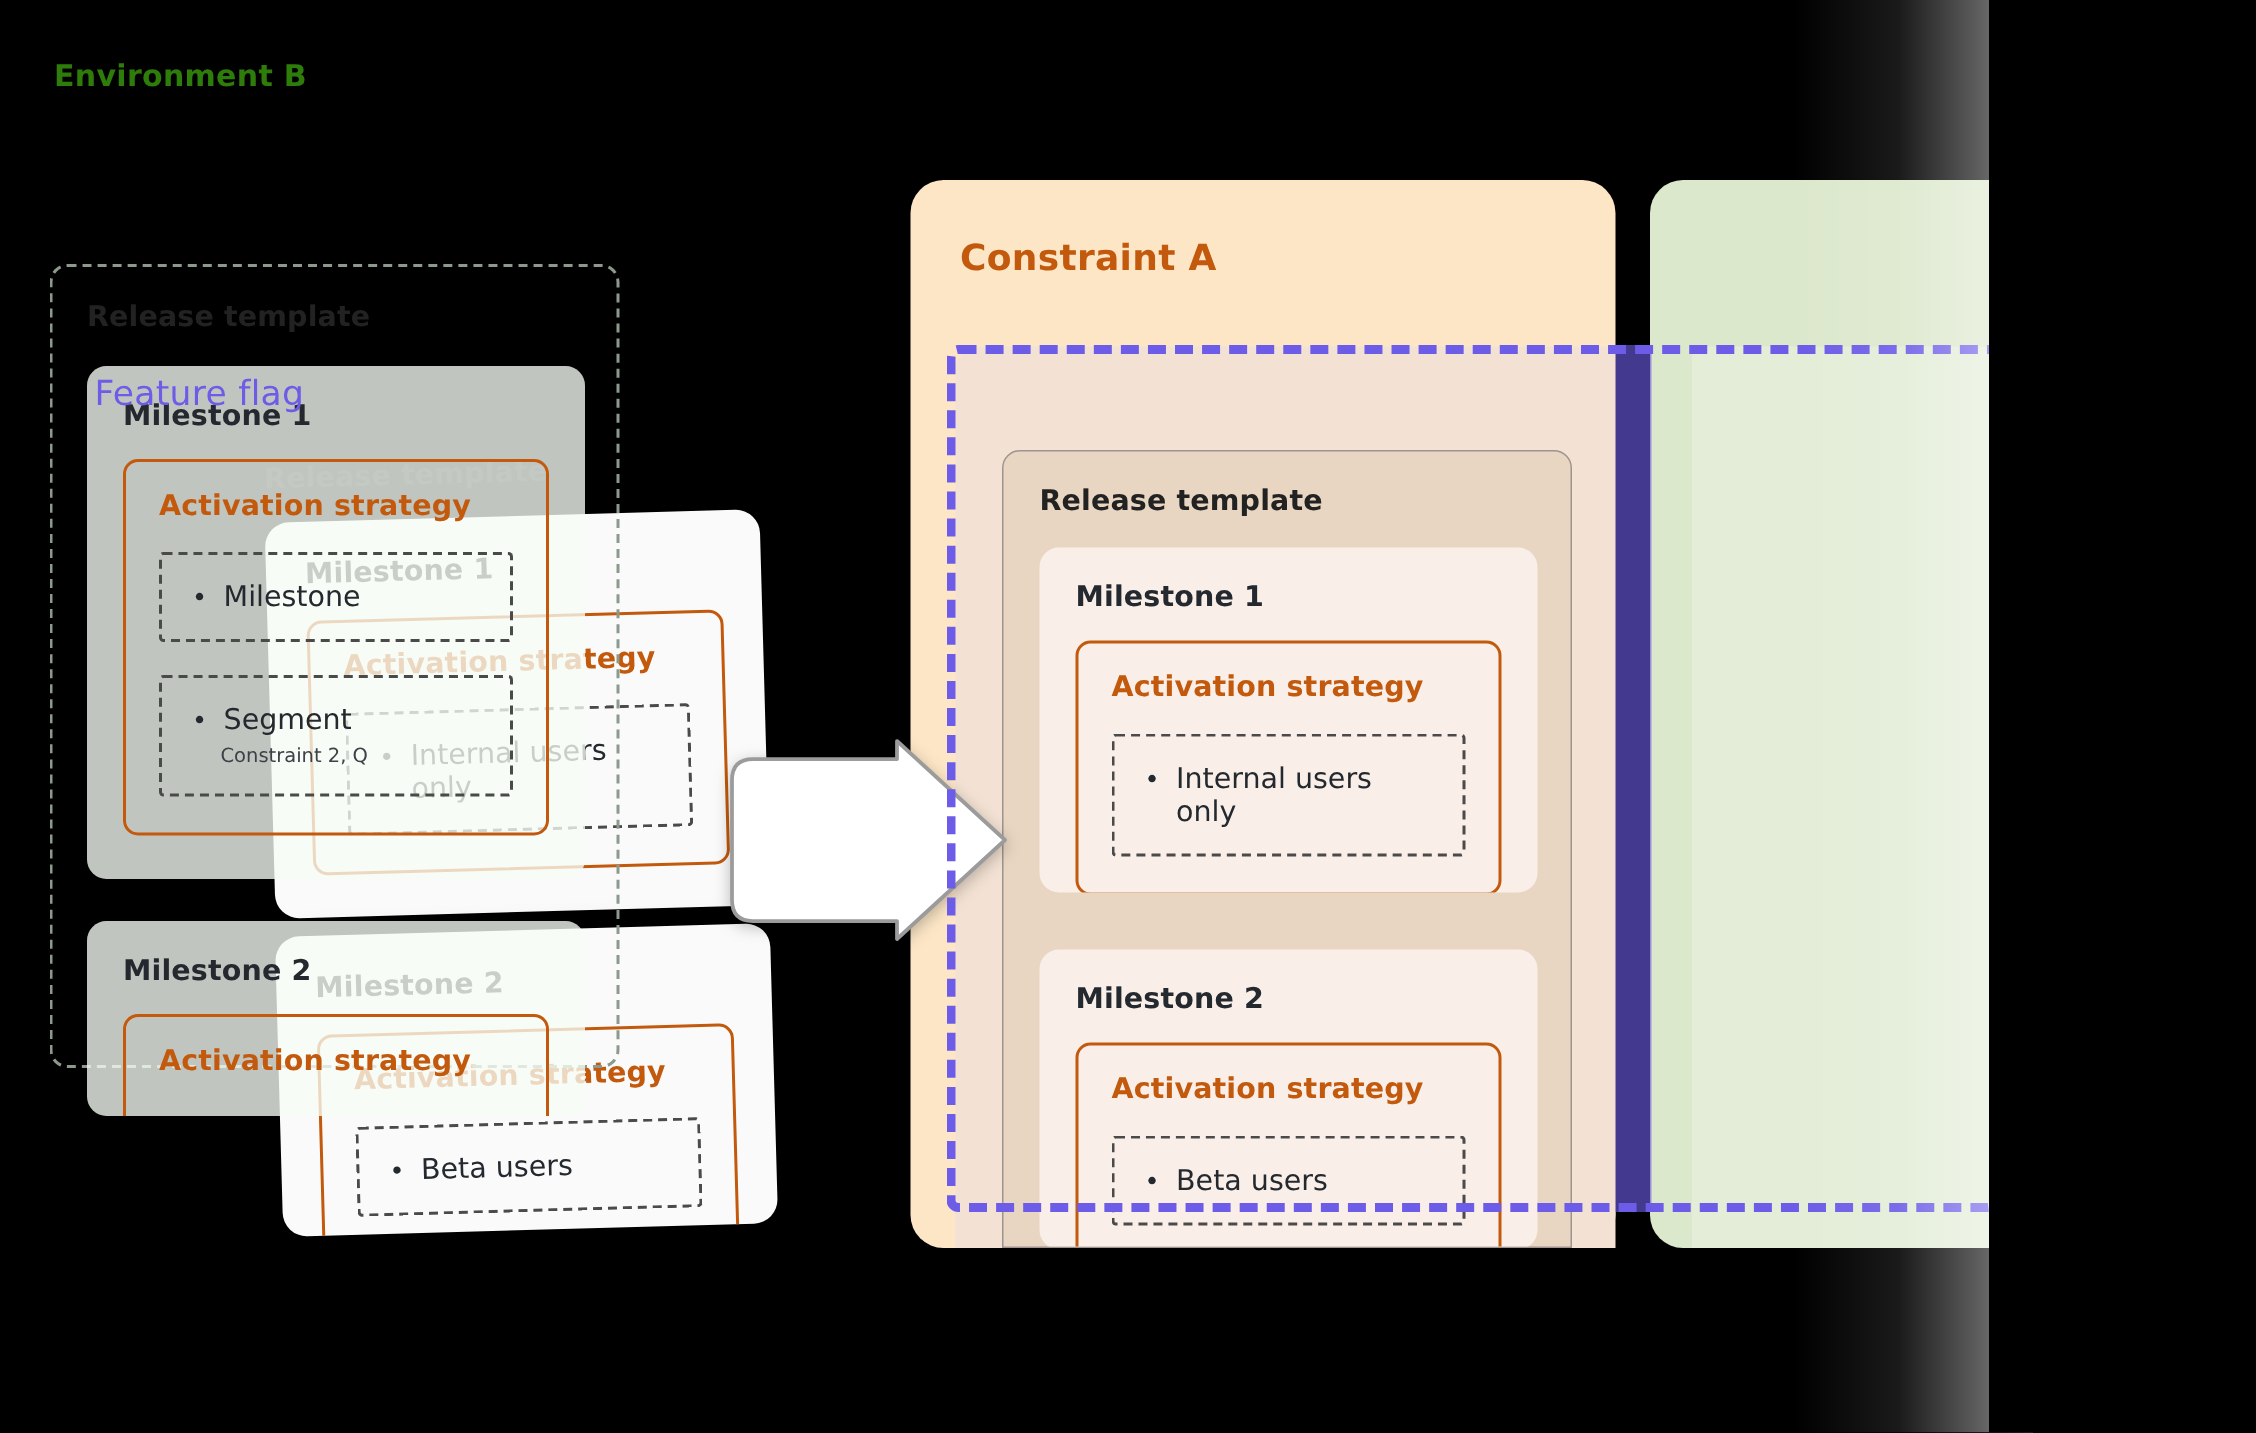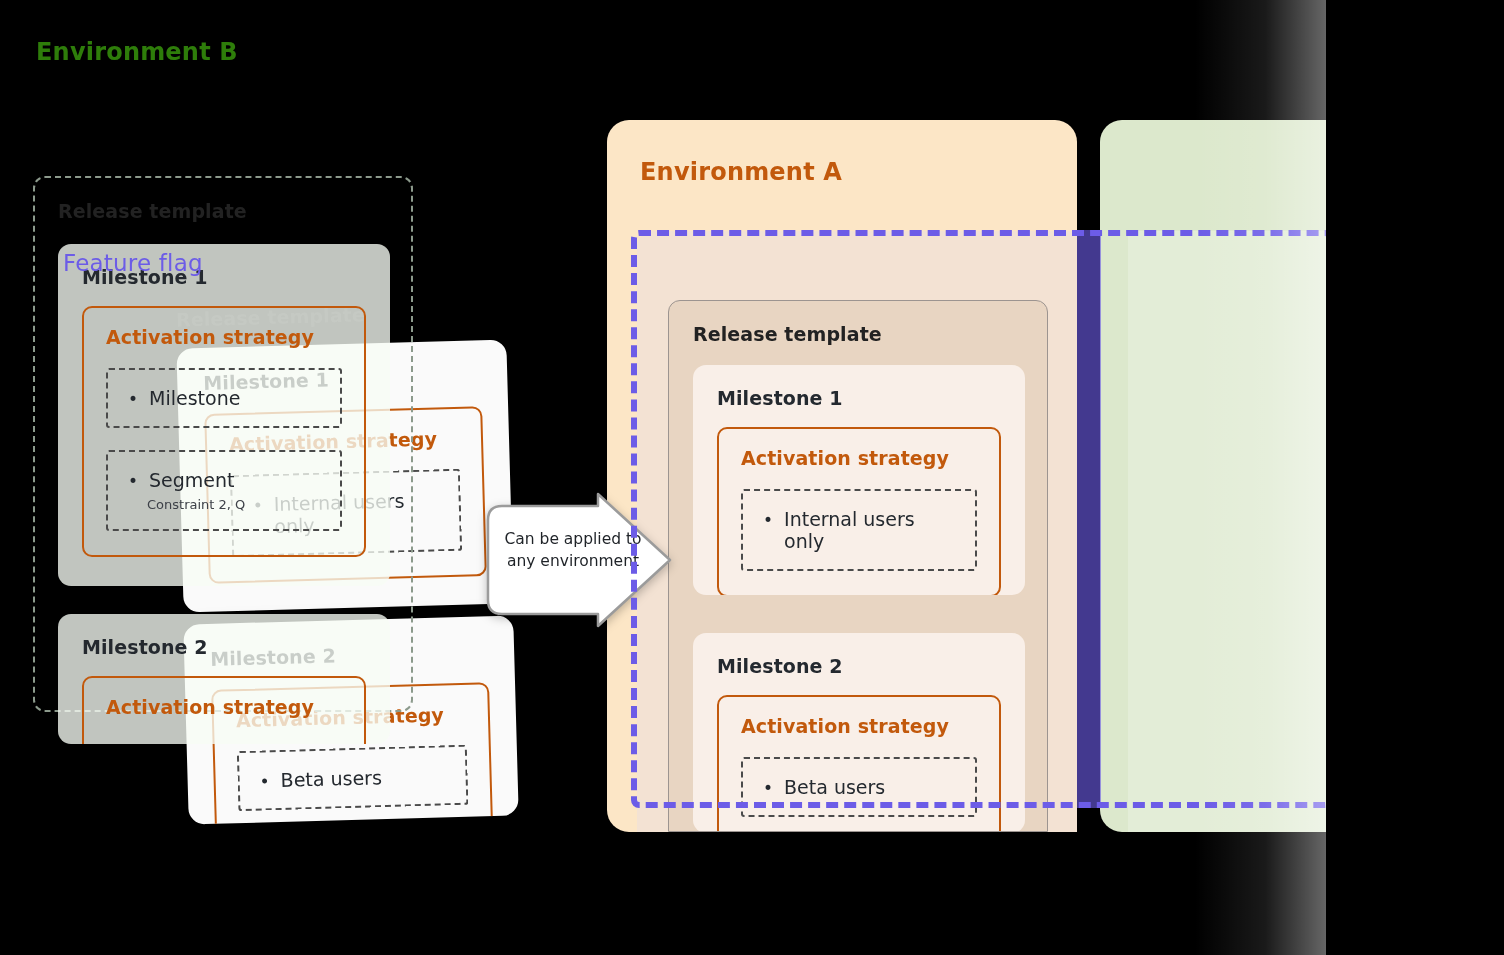--- a/index.html
+++ b/index.html
@@ -245,21 +245,21 @@
     left: 0; top: 0;
     width: 404px;
     height: 712px;
     background: #DCE8CC;
     border-radius: 22px;
   }
   #env-b-title {
     position: absolute;
     left: 36px;
     top: 38px;
-    font-size: 24px;
+    font-size: 20px;
     font-weight: 700;
     color: #2E7D0A;
     letter-spacing: 0.2px;
   }
   #flag-b {
     position: absolute;
     left: 28px;
     top: 111px;
     width: 380px;
     height: 601px;
@@ -353,21 +353,21 @@
           <div class="bullet-row">
             <span class="bullet-dot">•</span>
             <span>Beta users</span>
           </div>
         </div>
       </div>
     </div>
   </div>
 
   <div id="env-a">
-    <div id="env-a-title">Environment A</div>
+    <div id="env-a-title">Constraint A</div>
     <div id="flag-a"></div>
   </div>
 
   <div id="flag-a-title">Feature flag</div>
 
   <div id="rt-a">
     <div id="rt-a-label" class="tmpl-label">Release template</div>
 
     <div id="ms-a-1" class="env-ms-card">
       <div class="ms-title">Milestone 1</div>
@@ -444,21 +444,17 @@
                L 124 14
                L 124 2
                L 196 68
                L 124 134
                L 124 122
                L 28 122
                Q 14 122 14 108
                Z" fill="#FFFFFF" stroke="#9b9b9b" stroke-width="2.5" stroke-linejoin="round"></path>
     </svg>
   </div>
-  <div id="arrow-text">
-    <div>Can be applied to</div>
-    <div>any environment</div>
-  </div>
 
   <div id="env-b-fade"></div>
   <div id="env-b-cutoff"></div>
 
 </div>
 
 </body></html>

